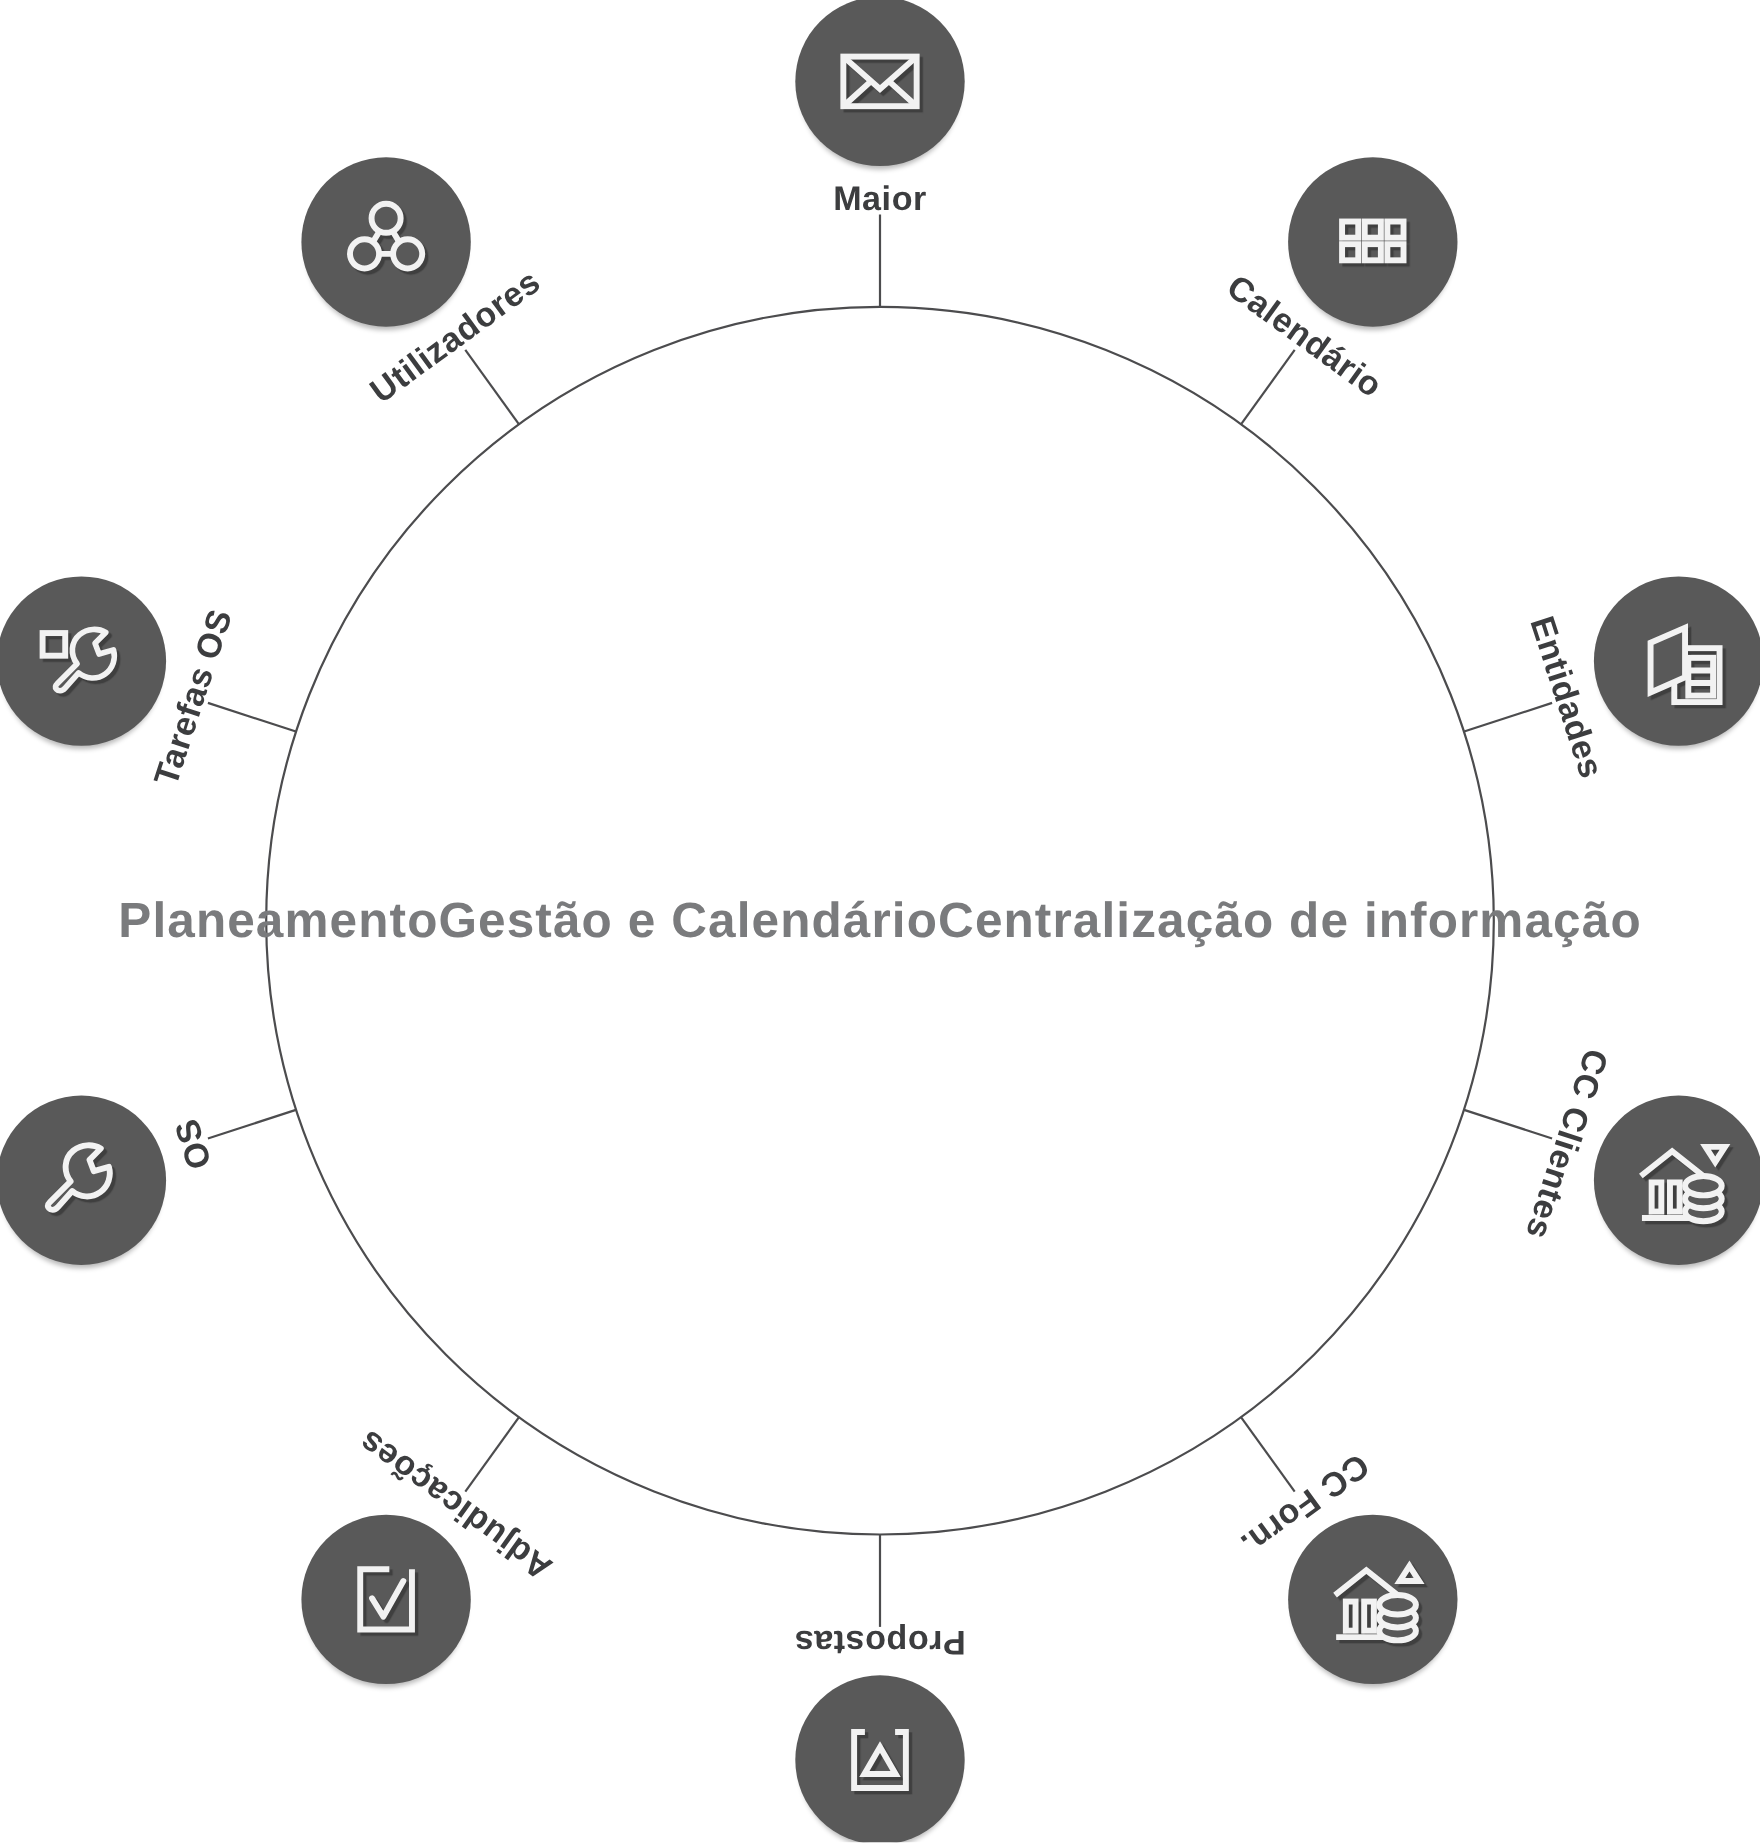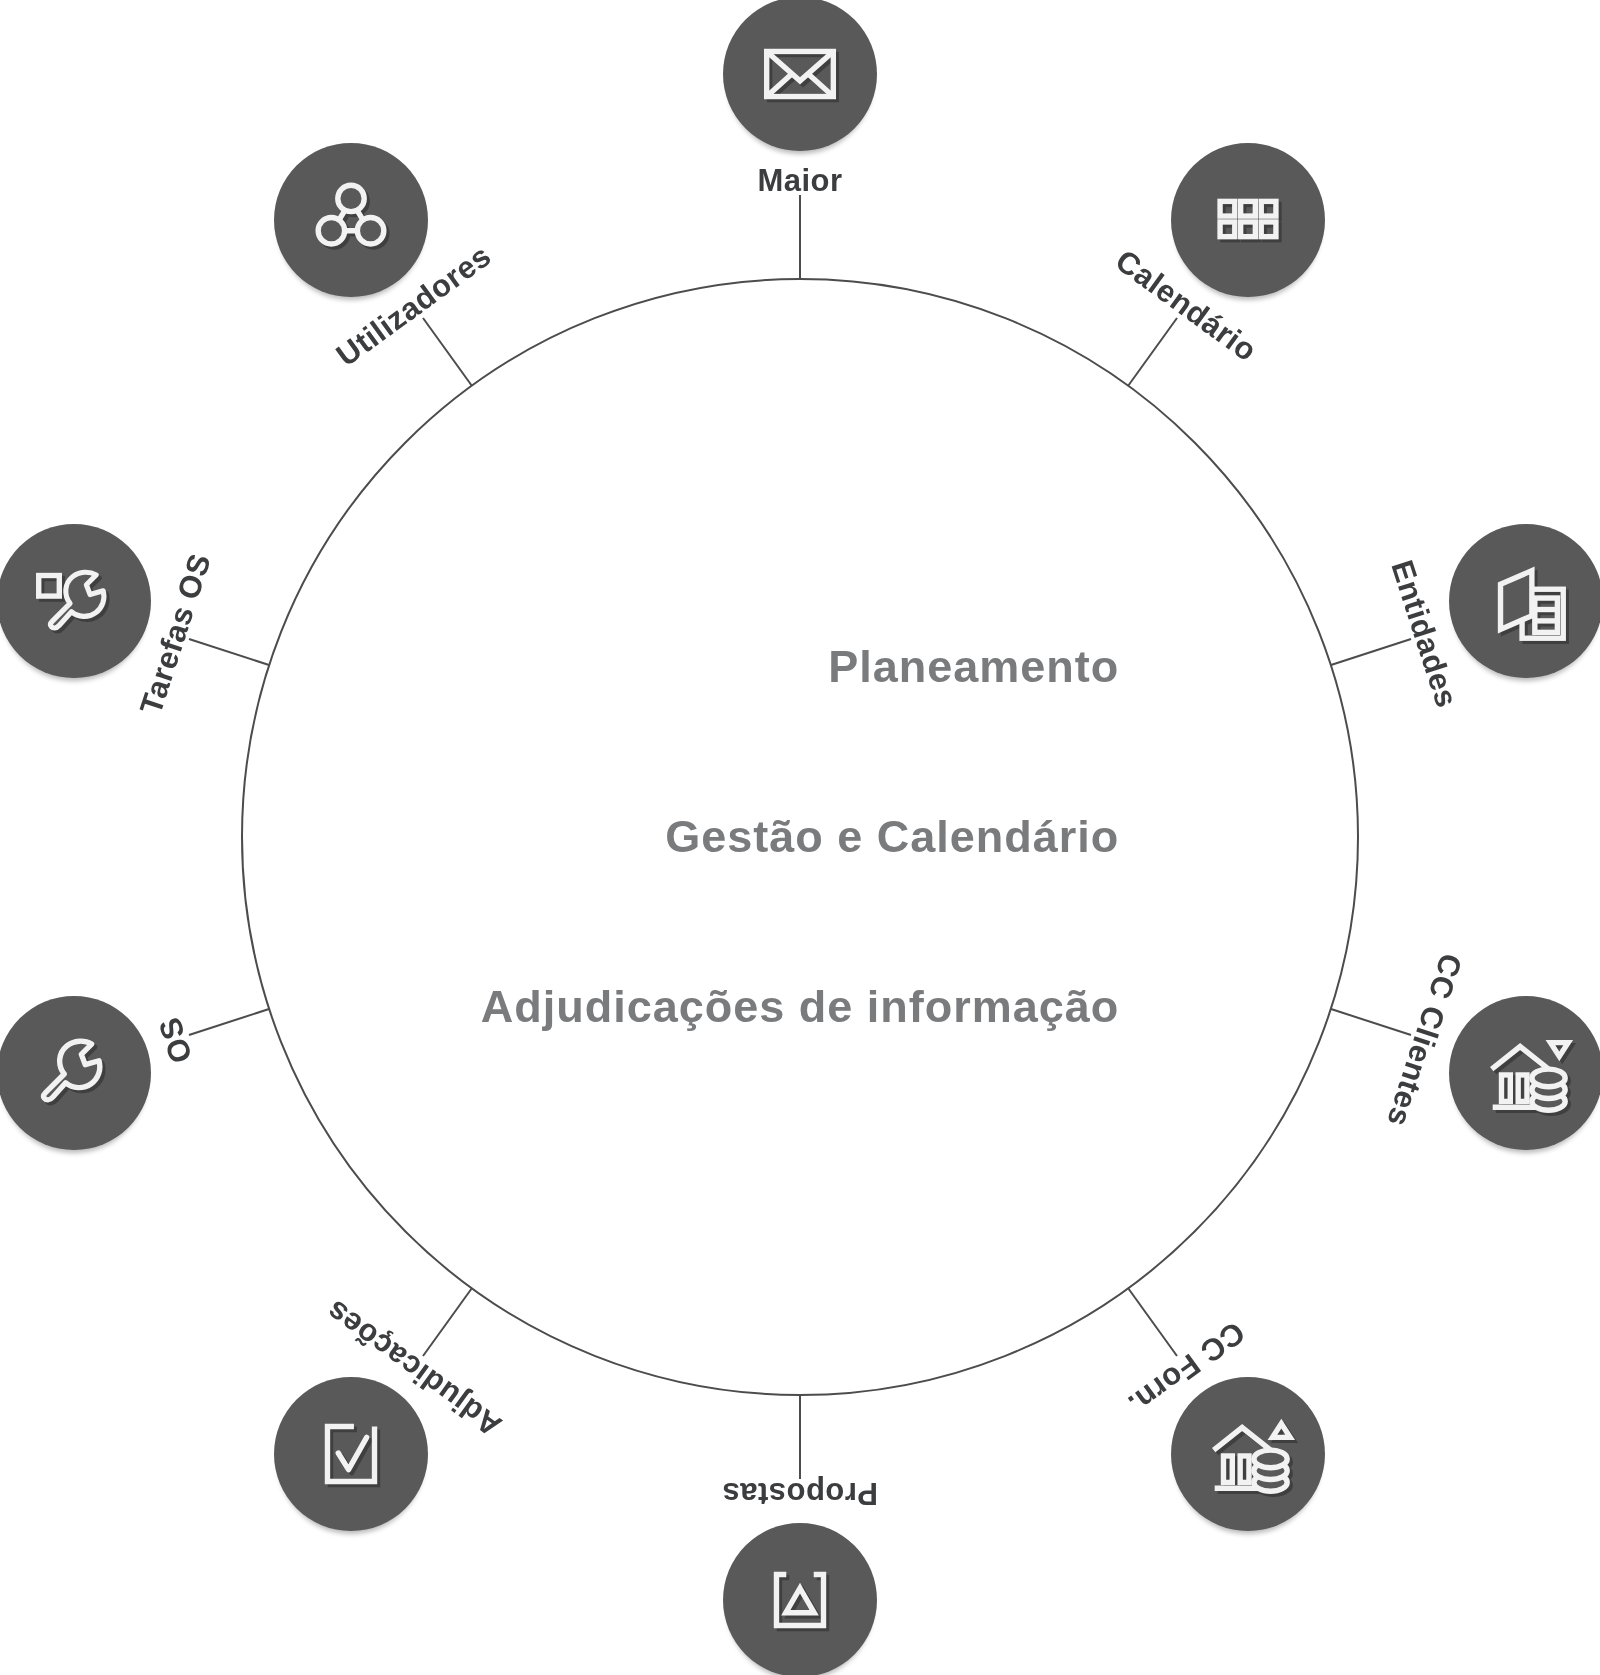--- a/index.html
+++ b/index.html
@@ -4,21 +4,21 @@
 <style>
   html,body{margin:0;padding:0;background:#ffffff;}
   .stage{
     position:relative;width:1600px;height:1675px;overflow:hidden;
     font-family:"Liberation Sans", sans-serif;background:#ffffff;
   }
   .bg-svg{position:absolute;left:0;top:0;}
   
   .center-list{
     position:absolute;left:800px;top:837px;transform:translate(-50%,-50%);
-    display:flex;flex-direction:column;align-items:flex-end;gap:42px;
+    display:flex;align-items:flex-end;
   }
   .center-line{
     height:128px;line-height:128px;white-space:nowrap;text-align:center;
     font-size:45px;font-weight:600;letter-spacing:1px;color:#7a7b7d;
   }
   
   .node .icon-circle{
     position:absolute;left:var(--ix);top:var(--iy);transform:translate(-50%,-50%);
     width:154px;height:154px;border-radius:50%;background:#595959;
     display:flex;align-items:center;justify-content:center;
@@ -55,21 +55,21 @@
       <line x1="472" y1="1288" x2="423" y2="1356"></line>
       <line x1="269" y1="1009" x2="189" y2="1035"></line>
       <line x1="269" y1="665" x2="189" y2="639"></line>
       <line x1="472" y1="386" x2="423" y2="318"></line>
     </g>
   </svg>
 
   <div class="center-list">
     <div class="center-line">Planeamento</div>
     <div class="center-line">Gestão e Calendário</div>
-    <div class="center-line">Adjudicações de informação</div>
+    <div class="center-line">Centralização de informação</div>
   </div>
 
   <div class="node" style="--ix:800px;--iy:74px;--lx:800px;--ly:181px;--rot:0deg">
     <div class="icon-circle">
       <svg viewBox="0 0 100 100">
         <rect class="st" x="16" y="27" width="68" height="46" stroke-width="6"></rect>
         <path class="st" d="M16 27 L50 57 L84 27" stroke-width="6"></path>
         <path class="st" d="M16 73 L41.5 50 M84 73 L58.5 50" stroke-width="6"></path>
       </svg>
     </div>

